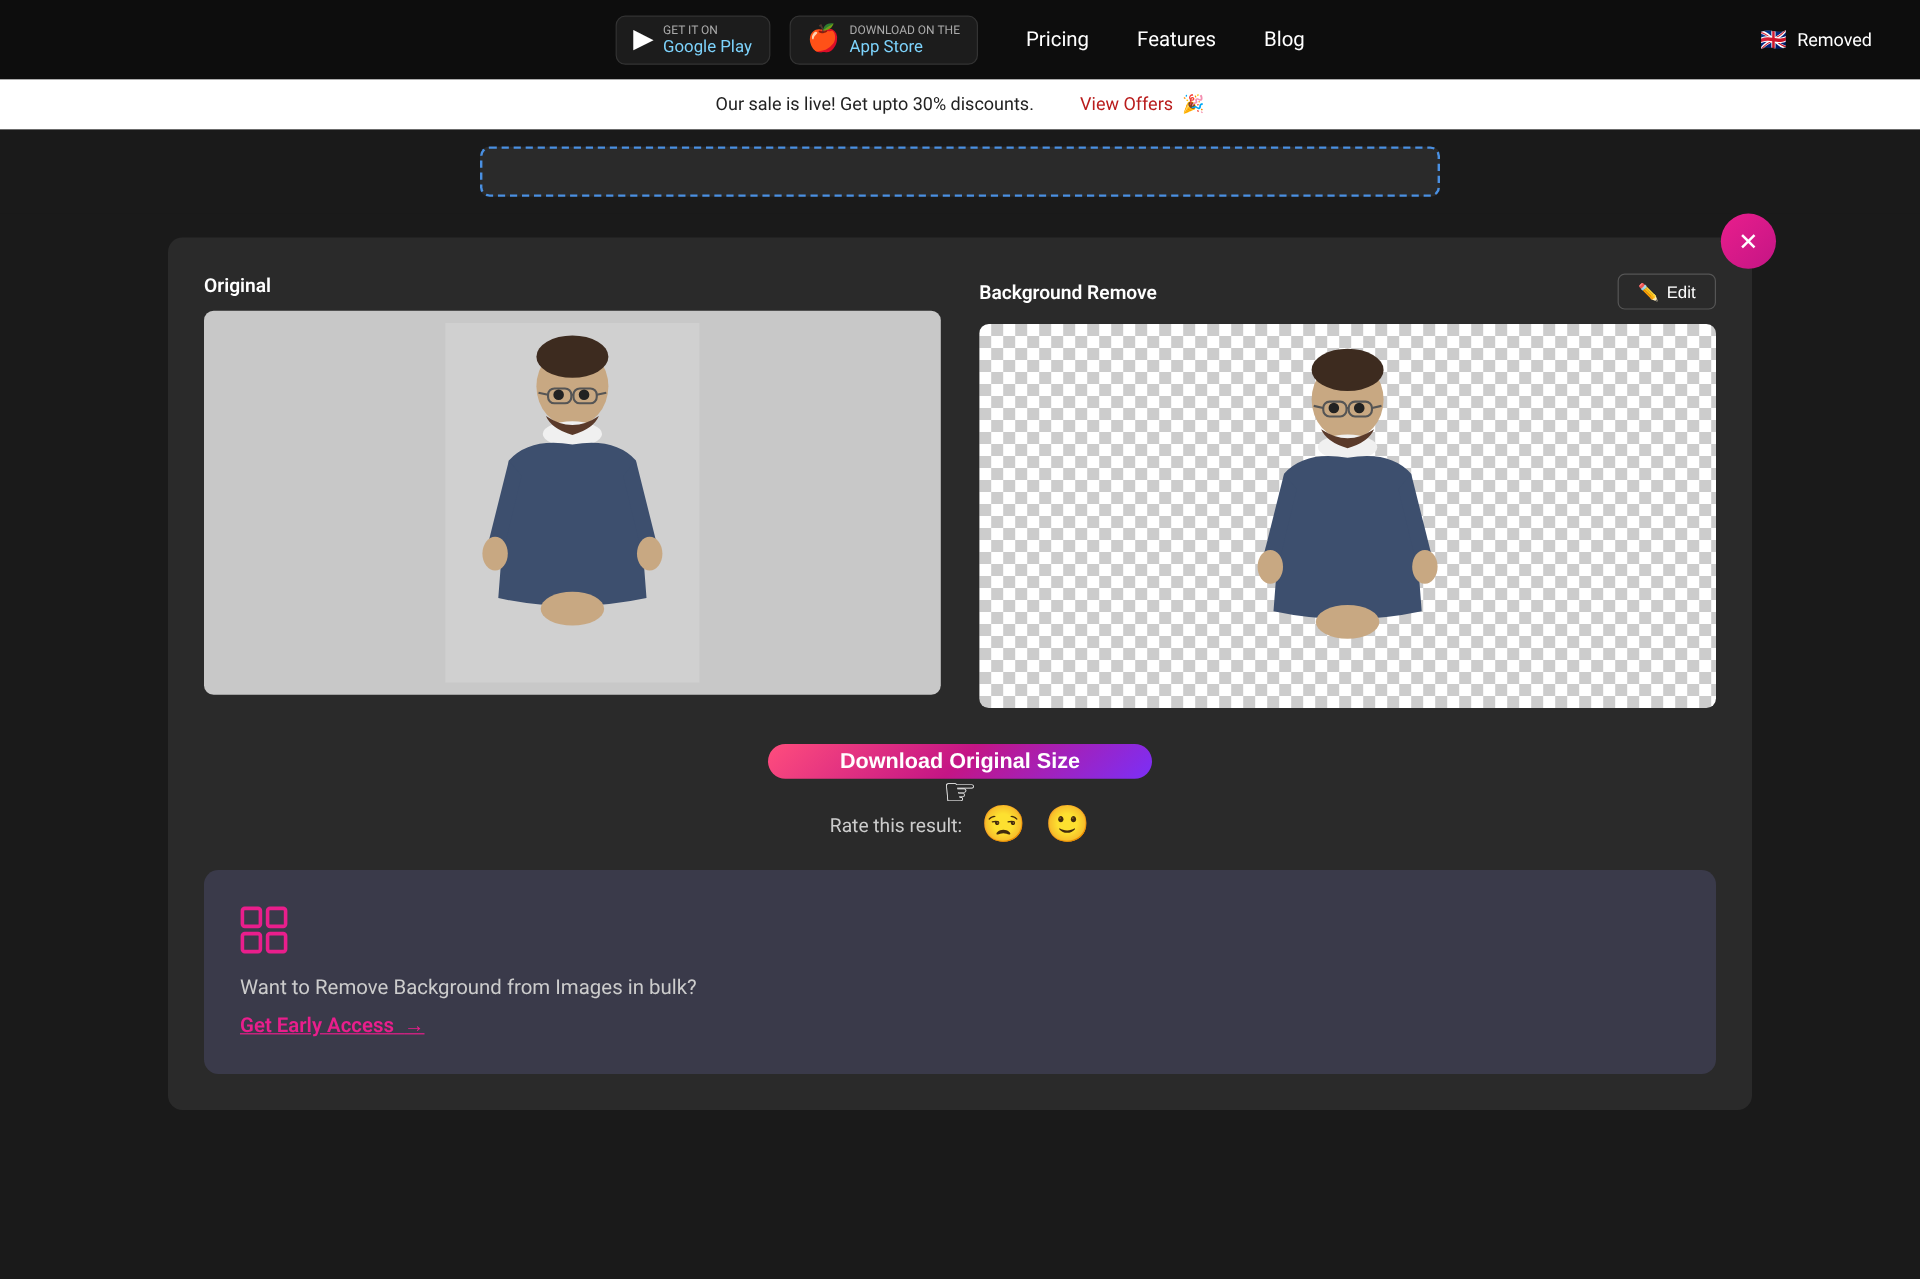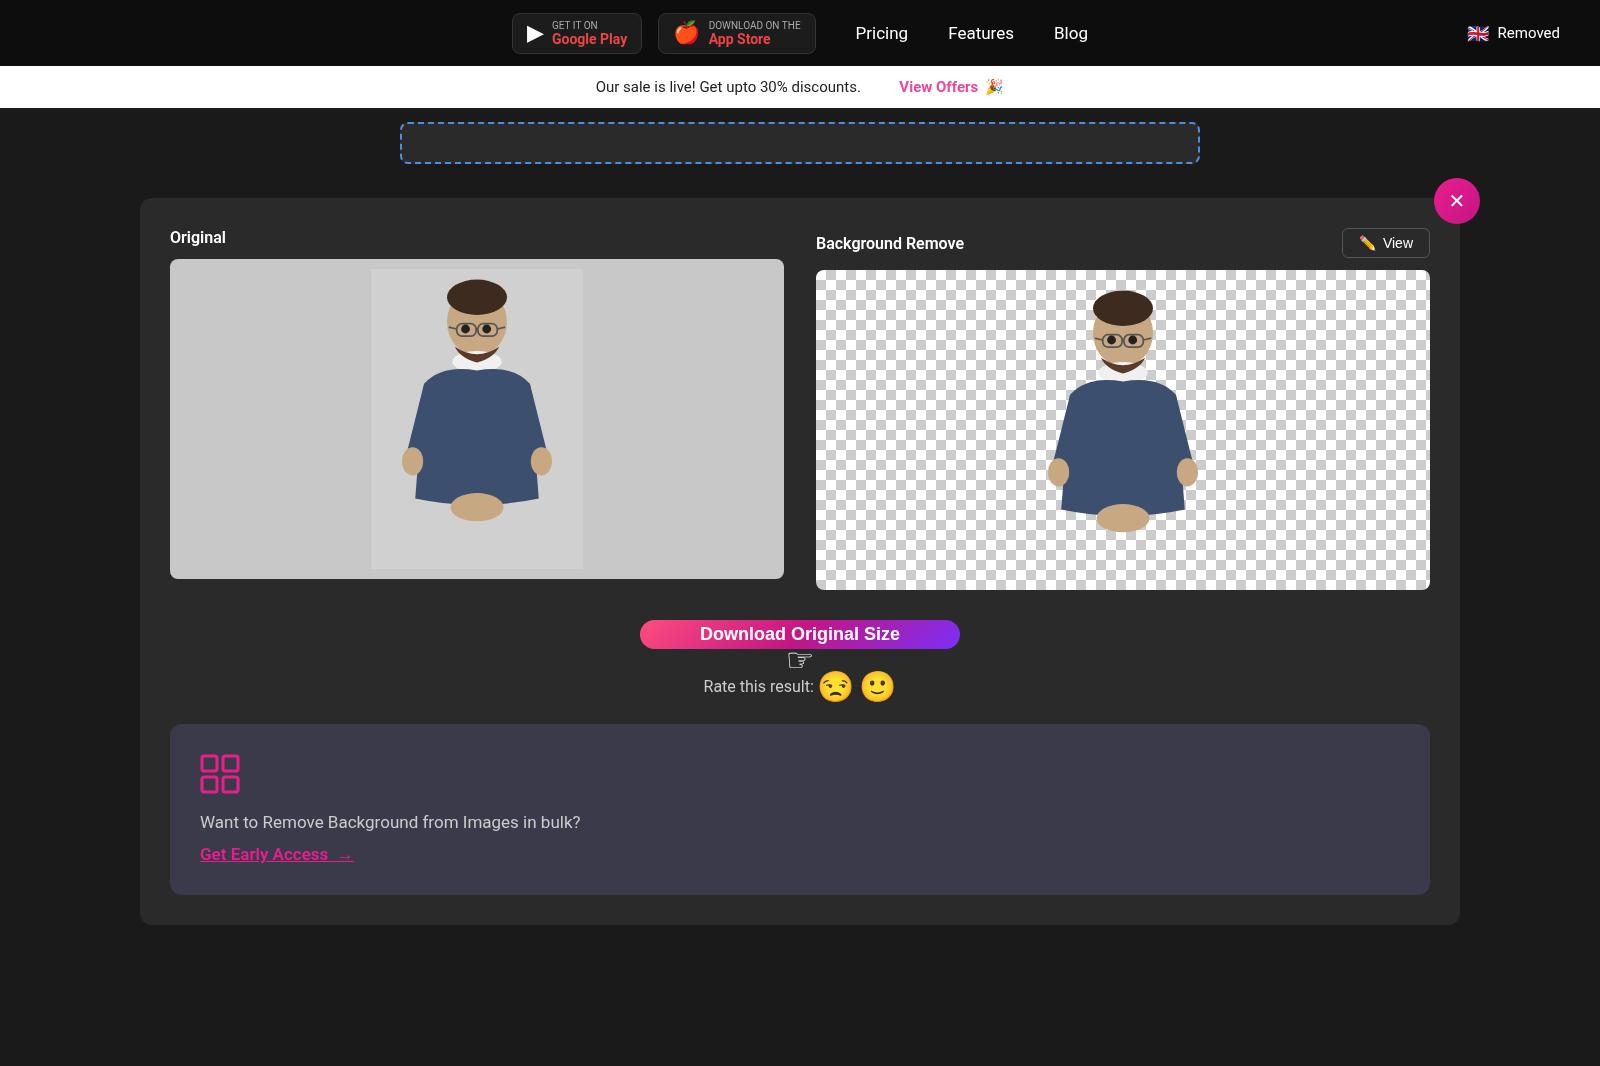--- a/index.html
+++ b/index.html
@@ -47,22 +47,22 @@
       display: flex;
       flex-direction: column;
     }
     .store-btn-text .get-it {
       font-size: 10px;
       color: #aaa;
       text-transform: uppercase;
     }
     .store-btn-text .store-name {
       font-size: 14px;
-      font-weight: 700;
-      color: #ef4444;
+      font-weight: 400;
+      color: #7dd3fc;
     }
     .nav-links {
       display: flex;
       align-items: flex-end;
       gap: 40px;
       margin-left: 40px;
     }
     .nav-link {
       color: #ffffff;
       text-decoration: none;
@@ -86,22 +86,22 @@
 
     
     .sale-banner {
       background-color: #ffffff;
       color: #222;
       text-align: center;
       padding: 12px 0;
       font-size: 15px;
     }
     .sale-banner a {
-      color: #ec4899;
-      font-weight: 700;
+      color: #b91c1c;
+      font-weight: 400;
       text-decoration: none;
       margin-left: 31px;
     }
 
     
     .upload-bar-area {
       background-color: #1a1a1a;
       display: flex;
       justify-content: center;
       padding: 14px 0;
@@ -224,21 +224,21 @@
       font-weight: 600;
       padding: 4px 60px;
       cursor: pointer;
       position: relative;
     }
 
     
     .rating-area {
       display: flex;
       align-items: center;
-      gap: 4px;
+      gap: 16px;
       font-size: 16px;
       color: #ccc;
     }
     .rating-emoji {
       font-size: 30px;
       cursor: pointer;
     }
 
     
     .bulk-cta {
@@ -369,21 +369,21 @@
             <path d="M95 88 Q120 105 145 88 Q140 100 120 106 Q100 100 95 88Z" fill="#5a3a2a"></path>
           </svg>
         </div>
       </div>
 
       <div class="image-panel">
         <div class="image-panel-header">
           <span class="image-panel-title">Background Remove</span>
           <button class="edit-btn">
             <span>✏️</span>
-            <span>View</span>
+            <span>Edit</span>
           </button>
         </div>
         <div class="image-placeholder bg-removed-img">
 
           <svg class="person-figure" viewBox="0 0 240 340" xmlns="http://www.w3.org/2000/svg">
 
             <ellipse cx="120" cy="60" rx="34" ry="38" fill="#c8a882"></ellipse>
 
             <ellipse cx="120" cy="32" rx="34" ry="20" fill="#3d2b1f"></ellipse>
 

